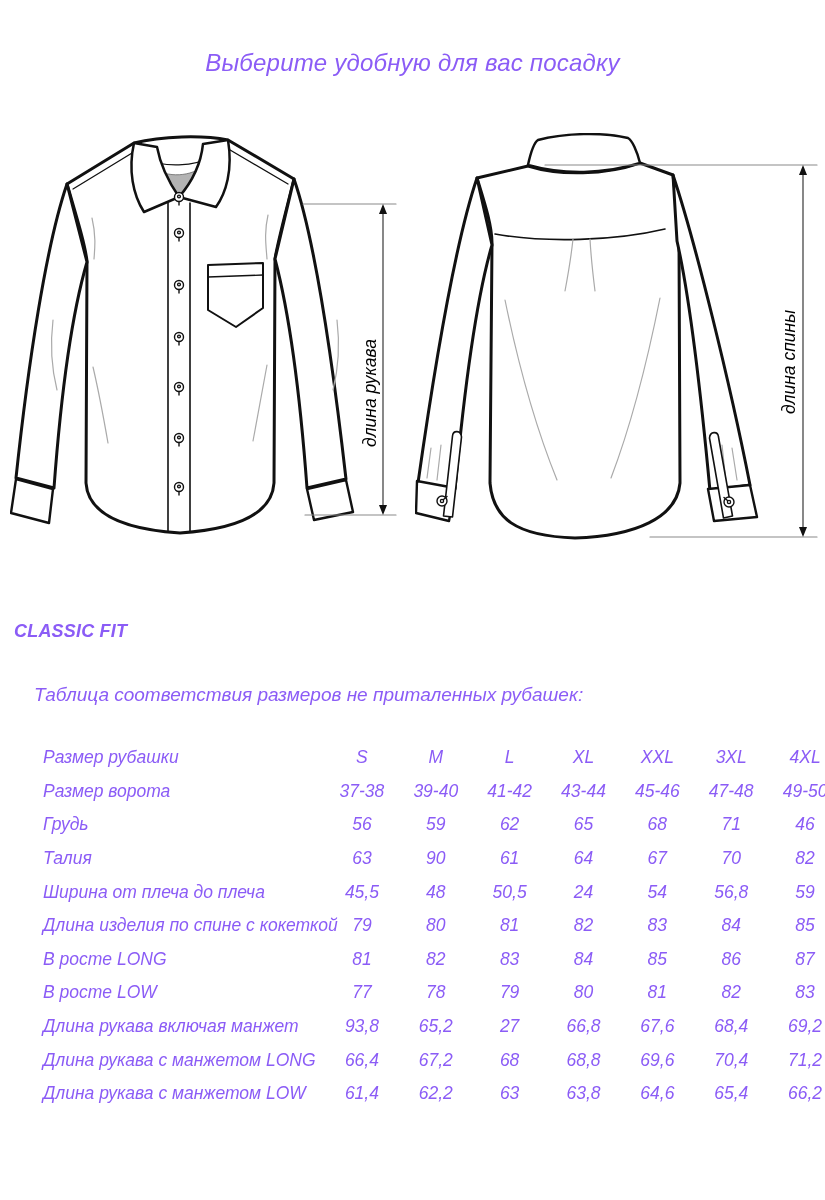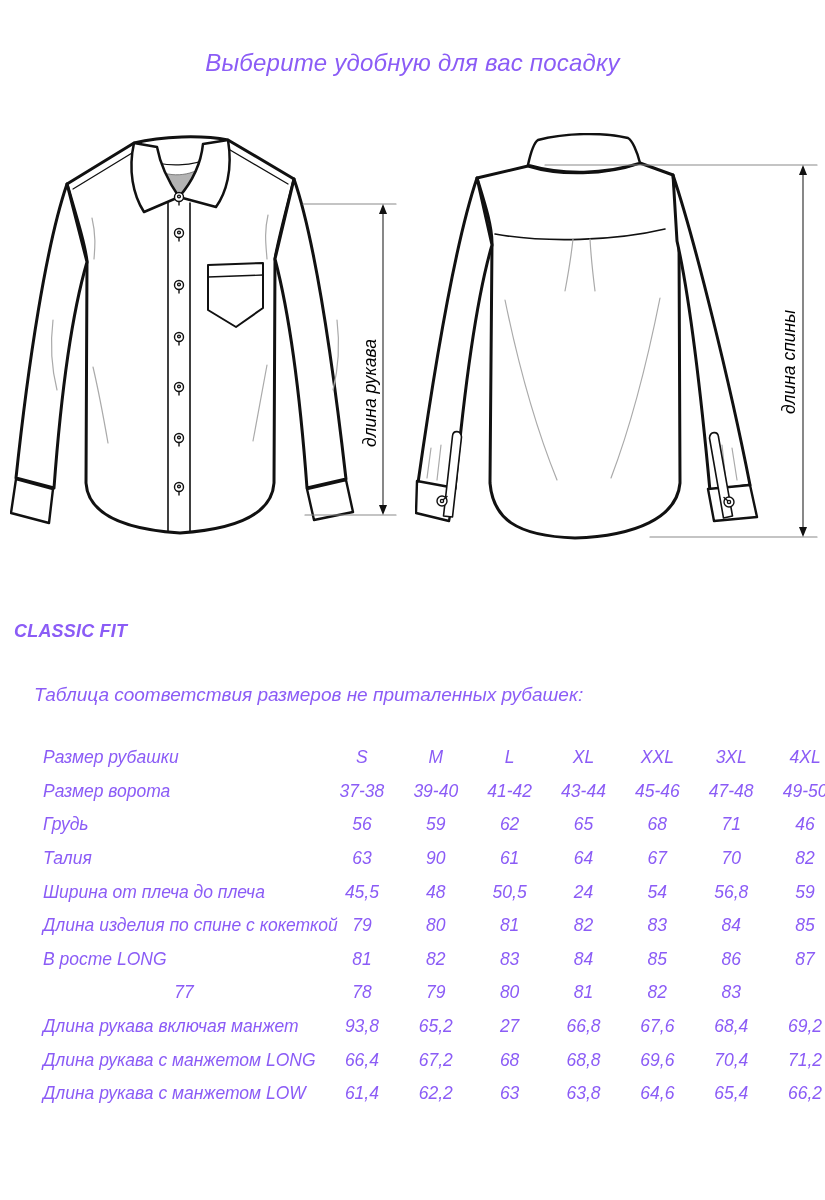--- a/index.html
+++ b/index.html
@@ -234,20 +234,21 @@
         <div class="tcell tlabel">В росте LONG</div>
         <div class="tcell">81</div>
         <div class="tcell">82</div>
         <div class="tcell">83</div>
         <div class="tcell">84</div>
         <div class="tcell">85</div>
         <div class="tcell">86</div>
         <div class="tcell">87</div>
       </div>
       <div class="trow">
+        <div class="tcell tlabel">В росте LOW</div>
         <div class="tcell">77</div>
         <div class="tcell">78</div>
         <div class="tcell">79</div>
         <div class="tcell">80</div>
         <div class="tcell">81</div>
         <div class="tcell">82</div>
         <div class="tcell">83</div>
       </div>
       <div class="trow">
         <div class="tcell tlabel">Длина рукава включая манжет</div>

